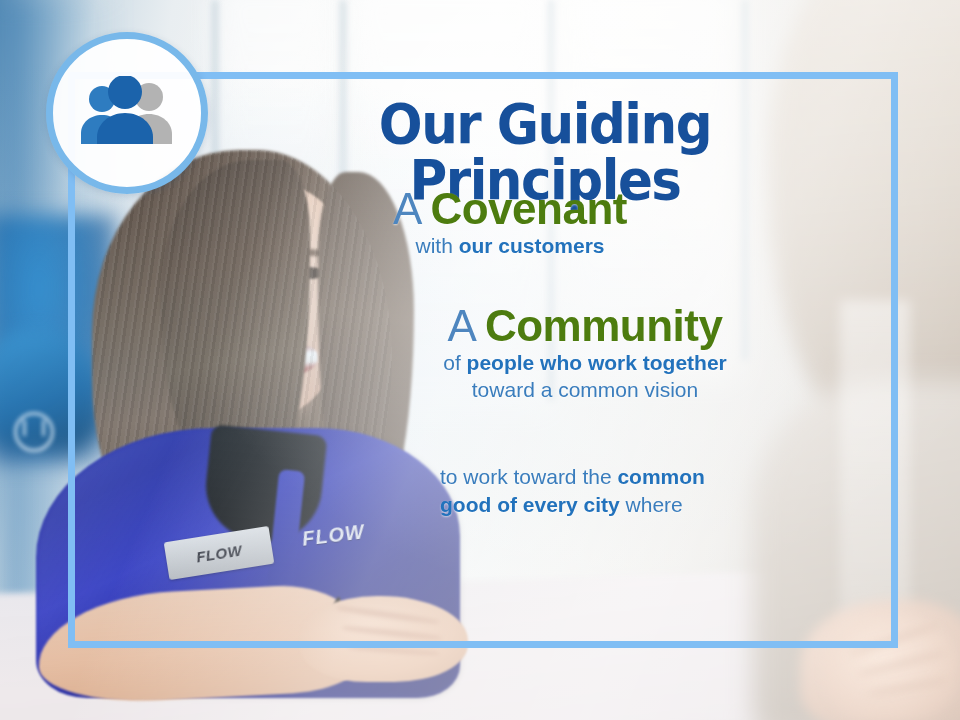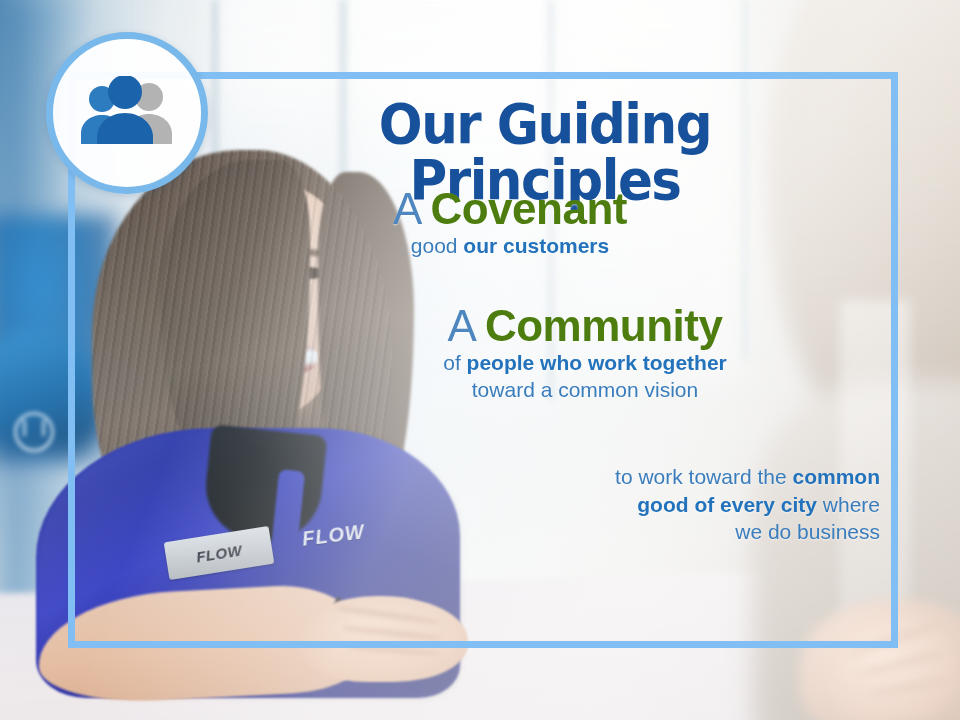--- a/index.html
+++ b/index.html
@@ -373,21 +373,21 @@
     font-size: 21px;
     line-height: 1.32;
     color: #3a7dbd;
     text-shadow: 0 1px 2px rgba(255,255,255,.6);
   }
   .sub b { font-weight: 700; color: #2272bc; }
 
   .p-covenant   { left: 330px; top: 186px; width: 360px; text-align: center; }
   .p-community  { left: 380px; top: 303px; width: 410px; text-align: center; }
   .p-commitment { left: 440px; top: 463px; width: 440px; text-align: center; }
-  .p-commitment .sub { text-align: right; }
+  .p-commitment .sub { text-align: left; }
 </style>
 </head>
 <body>
 
 <div id="stage">
 
   <div class="photo">
     <div class="bg-base"></div>
     <div class="left-blue-wash"></div>
 
@@ -472,36 +472,35 @@
 
   <div class="content">
 
     <div class="title">Our Guiding Principles</div>
 
     <div class="principle p-covenant">
       <div class="headline">
         <span class="art">A</span><span class="word">Covenant</span>
       </div>
       <div class="sub">
-          <div><span>good </span><b>our customers</b></div>
+          <div><span>with </span><b>our customers</b></div>
         </div>
     </div>
 
     <div class="principle p-community">
       <div class="headline">
         <span class="art">A</span><span class="word">Community</span>
       </div>
       <div class="sub">
           <div><span>of </span><b>people who work together</b></div>
           <div><span>toward a common vision</span></div>
         </div>
     </div>
 
     <div class="principle p-commitment">
       <div class="sub">
           <div><span>to work toward the </span><b>common</b></div>
           <div><b>good of every city</b><span> where</span></div>
-          <div><span>we do business</span></div>
         </div>
     </div>
 
   </div>
 </div>
 
 </body></html>

